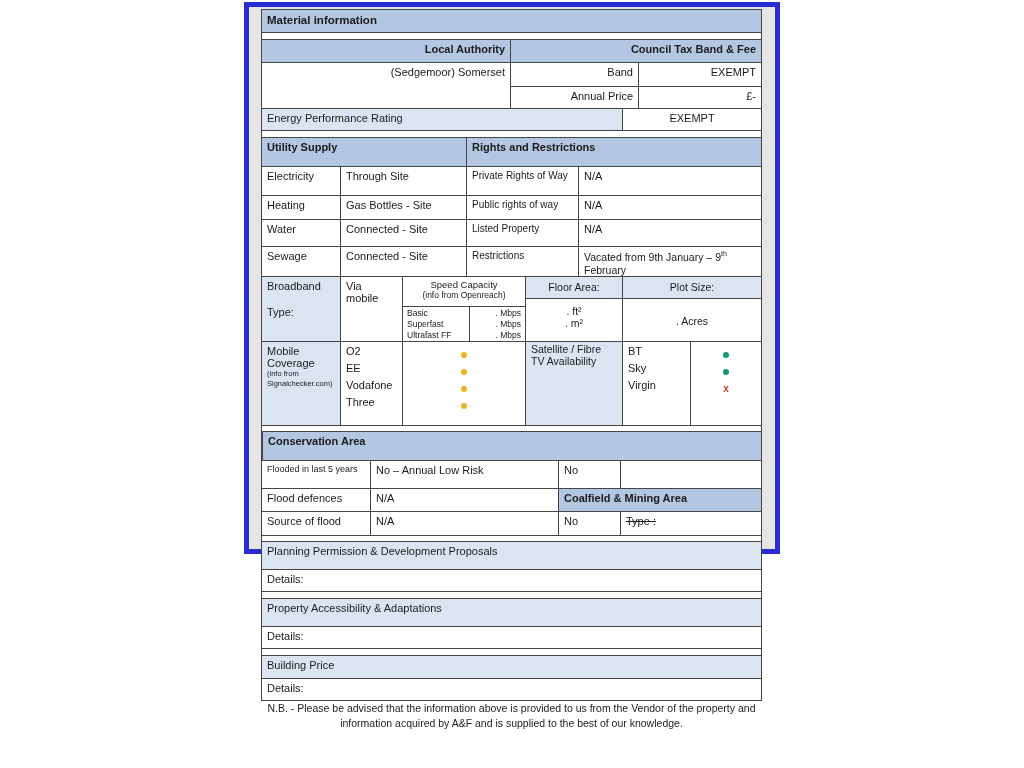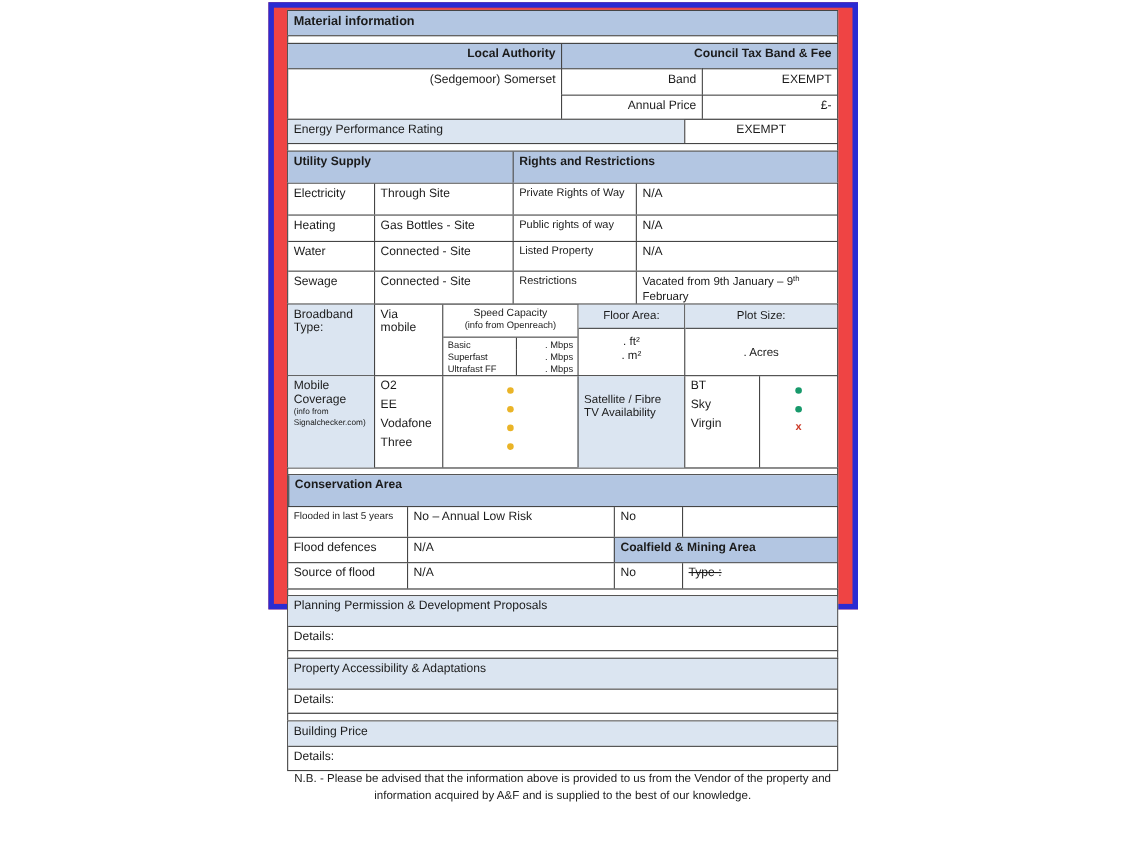--- a/index.html
+++ b/index.html
@@ -3,21 +3,21 @@
 <meta charset="utf-8">
 <style>
   * { box-sizing: border-box; }
   html,body { margin:0; padding:0; }
   body {
     width:1024px; height:768px; background:#ffffff; overflow:hidden; position:relative;
     font-family:"Liberation Sans", sans-serif; color:#1b1b1b;
   }
   .frame {
     position:absolute; left:244px; top:2px; width:536px; height:552px;
-    border:5px solid #2b2bd2; background:#ef4444;
+    border:5px solid #2b2bd2; background:#e5e5e5;
   }
   .sheet { position:absolute; left:12px; top:2px; width:501px; }
 
   .blk { width:501px; border:1px solid #454545; margin-top:-1px; background:#fff; }
   .blk.first { margin-top:0; }
   .sp8 { height:8px; }
   .sp7 { height:7px; }
 
   .r { display:flex; }
   .bt { border-top:1px solid #454545; }
@@ -101,21 +101,21 @@
         <div class="c" style="width:78px">Sewage</div>
         <div class="c bl" style="width:126px">Connected - Site</div>
         <div class="c bl sm" style="width:112px">Restrictions</div>
         <div class="c bl flex1" style="font-size:10.5px"><span>Vacated from 9th January – 9</span><sup>th</sup><span> February</span></div>
       </div>
     </div>
 
     <div class="blk r" style="height:66px">
       <div class="col lt" style="width:78px;padding:3px 5px">
         <div style="font-size:11px">Broadband</div>
-        <div style="font-size:11px;">Type:</div>
+        <div style="font-size:11px;margin-top:14px">Type:</div>
       </div>
       <div class="col bl" style="width:62px;padding:3px 5px">
         <div style="font-size:11px">Via</div>
         <div style="font-size:11px">mobile</div>
       </div>
       <div class="col bl" style="width:123px">
         <div class="ctr" style="height:30px;border-bottom:1px solid #454545;padding-top:2px">
           <div style="font-size:9.5px">Speed Capacity</div>
           <div style="font-size:8.5px">(info from Openreach)</div>
         </div>
@@ -165,21 +165,21 @@
         <div class="dotrow">
             <span class="dot" style="background: rgb(234, 180, 39);"></span>
           </div>
         <div class="dotrow">
             <span class="dot" style="background: rgb(234, 180, 39);"></span>
           </div>
         <div class="dotrow">
             <span class="dot" style="background: rgb(234, 180, 39);"></span>
           </div>
       </div>
-      <div class="col bl lt" style="width:97px;padding:15px 5px">
+      <div class="col bl lt" style="width:97px;padding:1px 5px">
         <div style="font-size:10.5px">Satellite / Fibre</div>
         <div style="font-size:10.5px">TV Availability</div>
       </div>
       <div class="col bl" style="width:68px;padding:3px 5px">
         <div style="font-size:11px;height:17px">BT</div>
         <div style="font-size:11px;height:17px">Sky</div>
         <div style="font-size:11px;height:17px">Virgin</div>
       </div>
       <div class="col bl flex1" style="padding-top:4px">
         <div class="dotrow">

